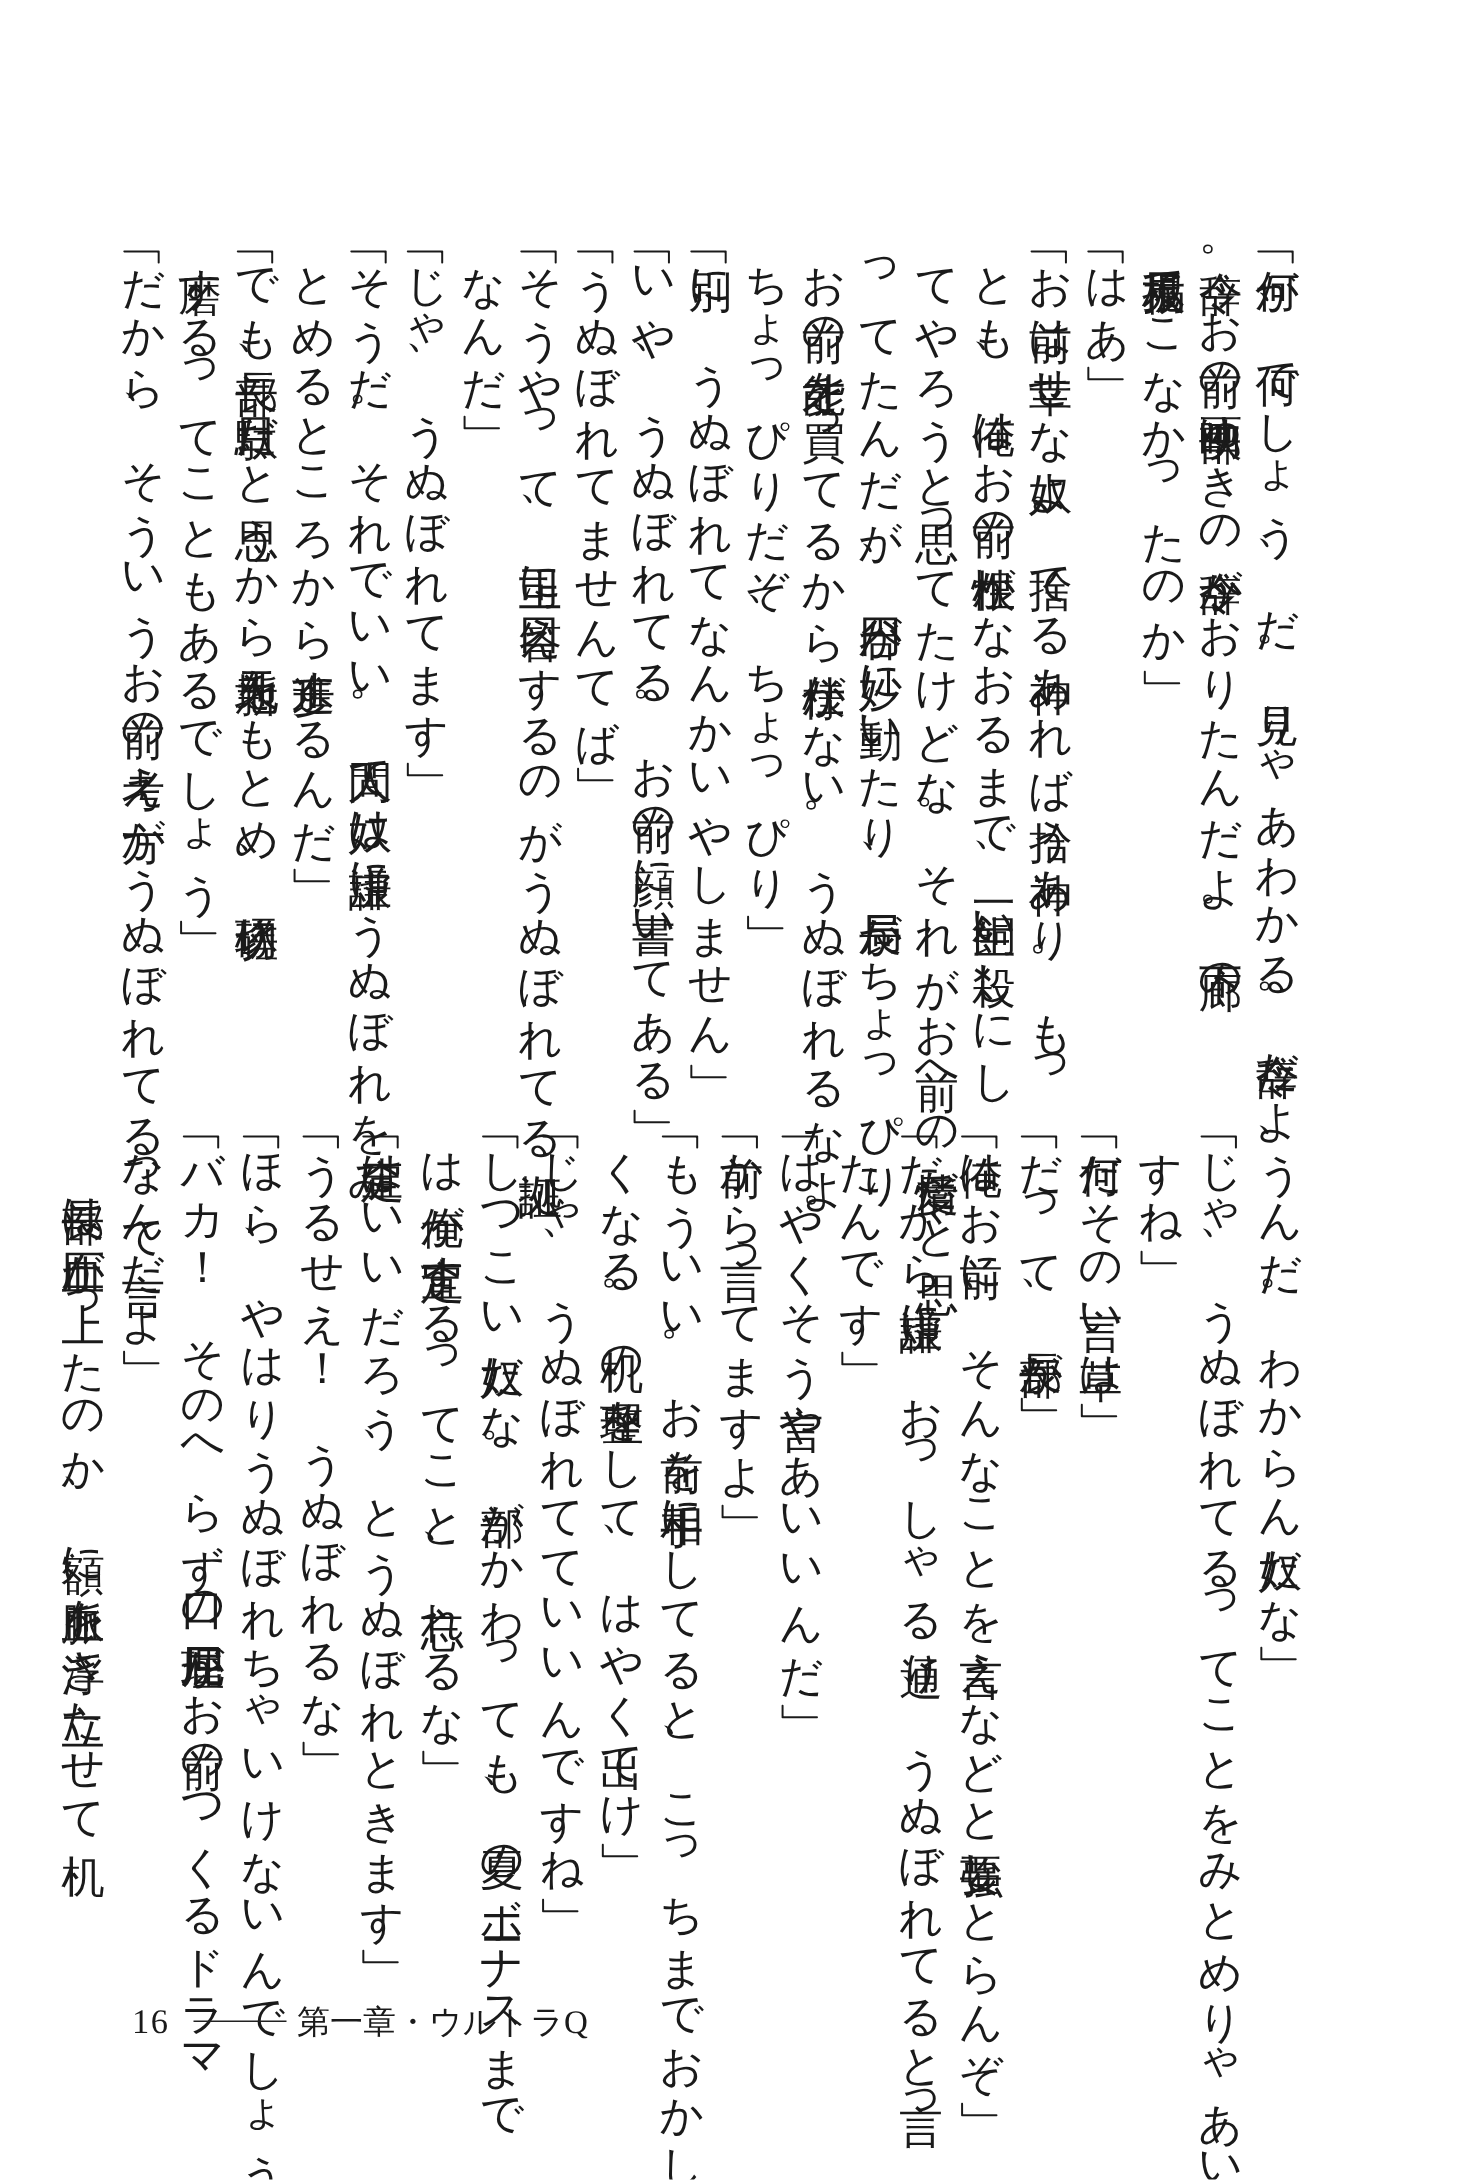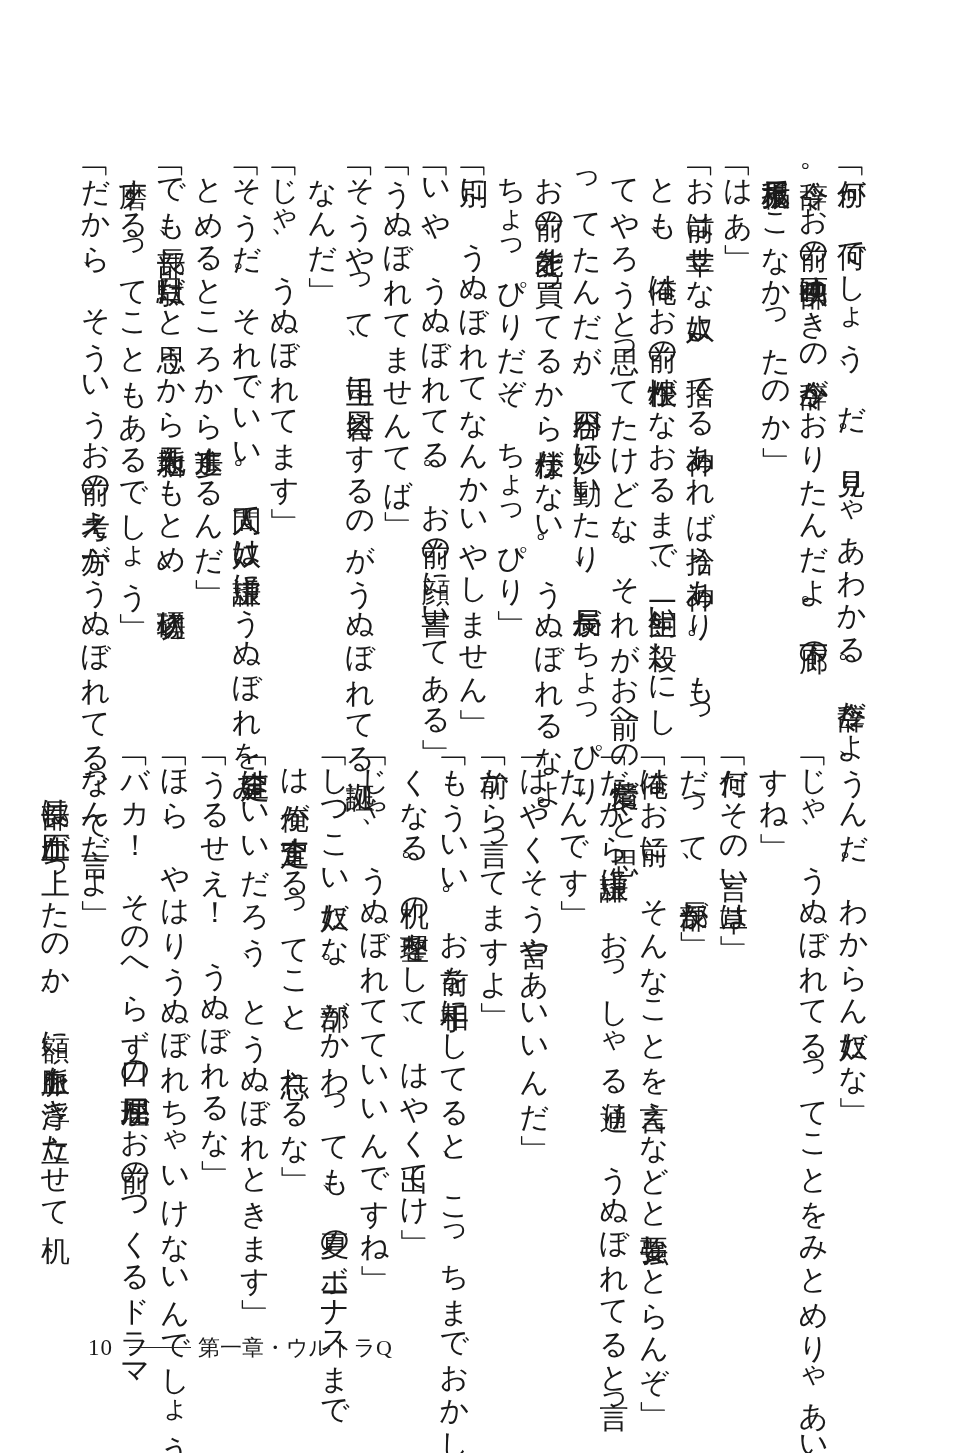--- a/index.html
+++ b/index.html
@@ -62,16 +62,16 @@
   <span class="col">は俺が査定するってこと、忘れるな」</span>
   <span class="col">「査定はいいだろう、とうぬぼれときます」</span>
   <span class="col">「うるせえ！　うぬぼれるな」</span>
   <span class="col">「ほら、やはりうぬぼれちゃいけないんでしょう」</span>
   <span class="col">「バカ！　そのへらず口の屁理屈がお前のつくるドラマ</span>
   <span class="col">なんだよ」</span>
   <span class="col">　部長は血圧が上ったのか、額に血脈を浮き立たせて机</span>
 </div>
 
 <div class="footer">
-  <span class="page-num">10</span>
+  <span class="page-num">16</span>
   <span class="dash"></span>
   <span class="running-head">第一章・ウルトラQ</span>
 </div>
 
 </body></html>

